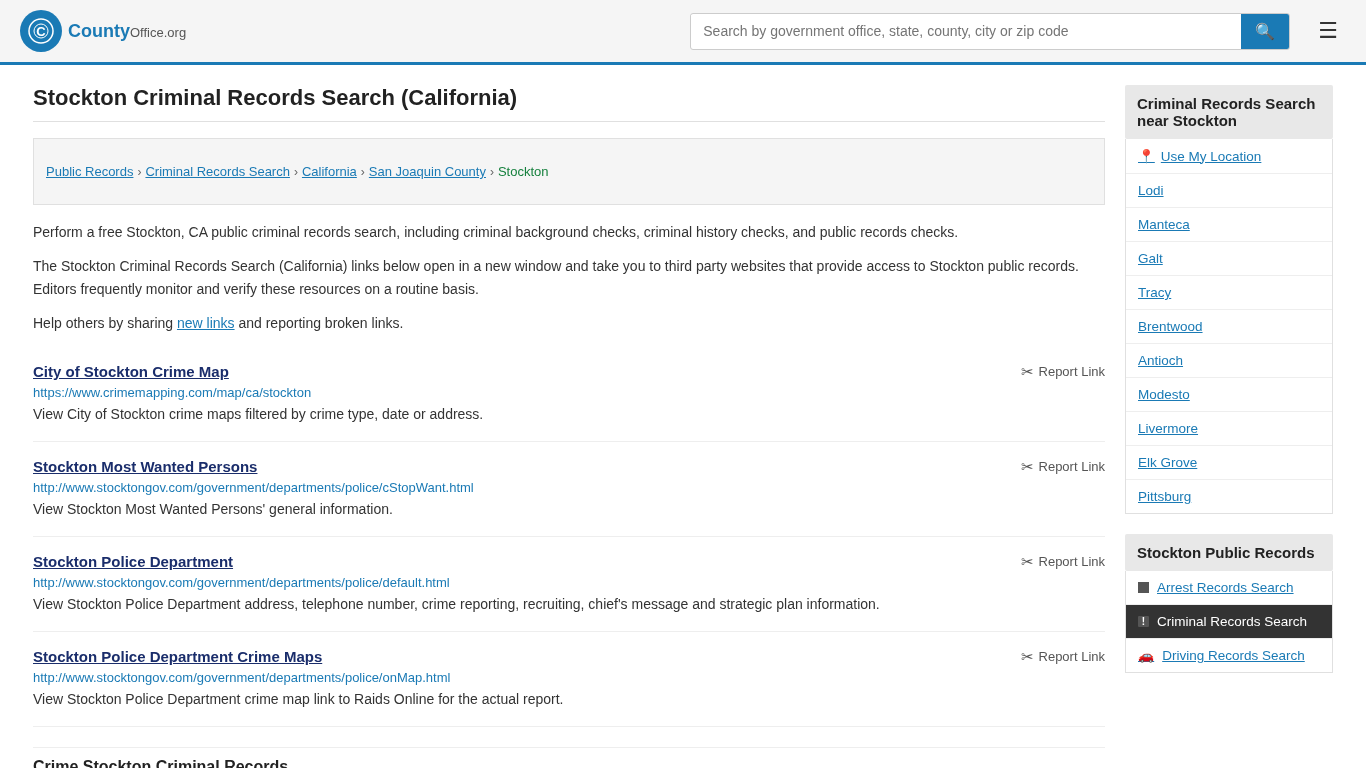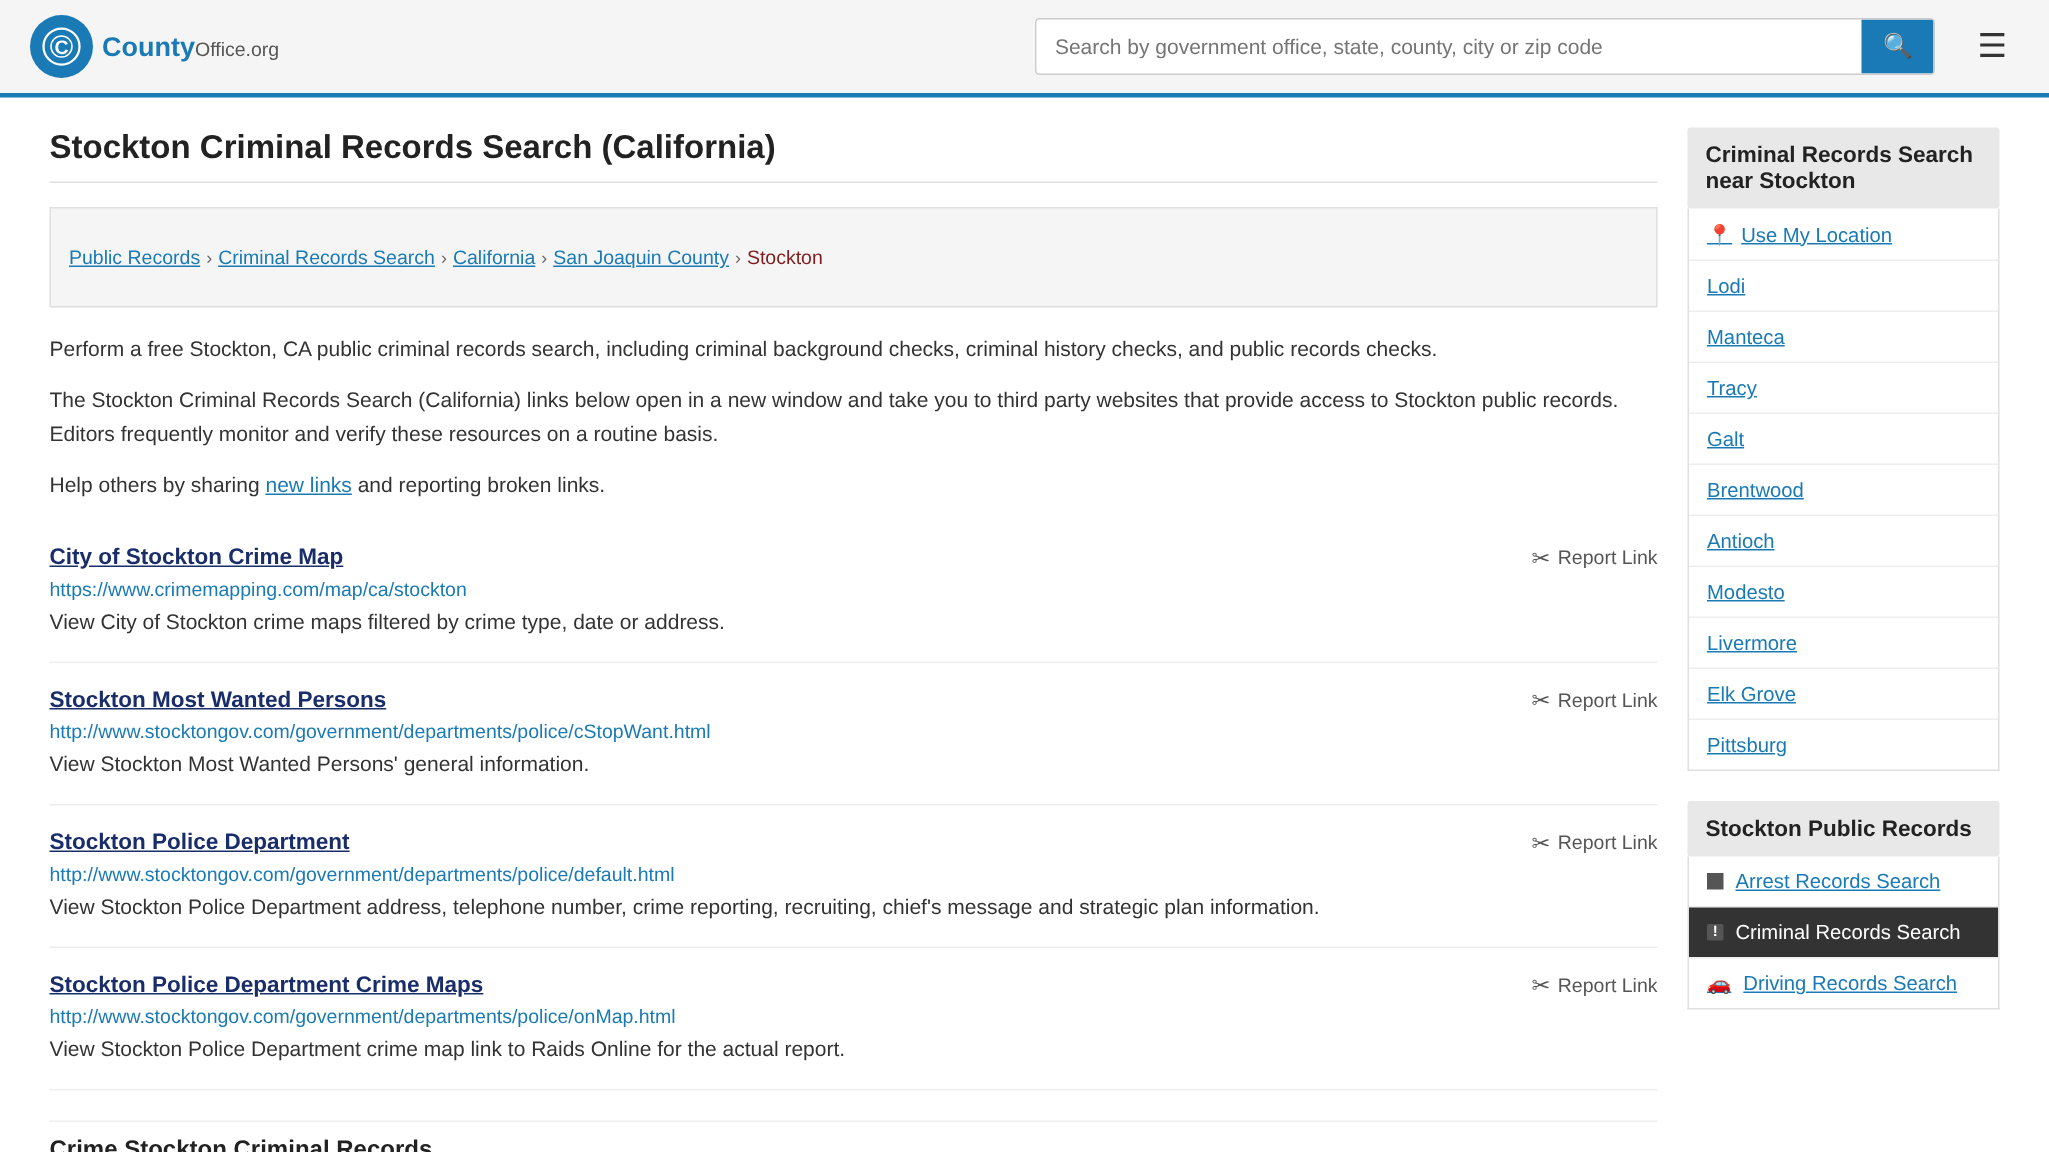--- a/index.html
+++ b/index.html
@@ -107,21 +107,21 @@
       align-items: center;
       gap: 4px;
       flex-wrap: wrap;
     }
     .breadcrumb-item {
       color: #1a7ab5;
       text-decoration: underline;
       cursor: pointer;
     }
     .breadcrumb-sep { color: #666; font-size: 12px; }
-    .breadcrumb-current { color: #7f1d1d; text-decoration: none; }
+    .breadcrumb-current { color: #15803d; text-decoration: none; }
 
     
     .desc-block {
       margin-bottom: 12px;
       line-height: 1.6;
       color: #333;
       font-size: 14px;
     }
     .desc-block a { color: #1a7ab5; text-decoration: underline; }
 
@@ -376,24 +376,24 @@
             <span>Use My Location</span>
           </span>
         </li>
         <li>
             <a href="#">Lodi</a>
           </li>
         <li>
             <a href="#">Manteca</a>
           </li>
         <li>
+            <a href="#">Galt</a>
+          </li>
+        <li>
             <a href="#">Tracy</a>
-          </li>
-        <li>
-            <a href="#">Galt</a>
           </li>
         <li>
             <a href="#">Brentwood</a>
           </li>
         <li>
             <a href="#">Antioch</a>
           </li>
         <li>
             <a href="#">Modesto</a>
           </li>

